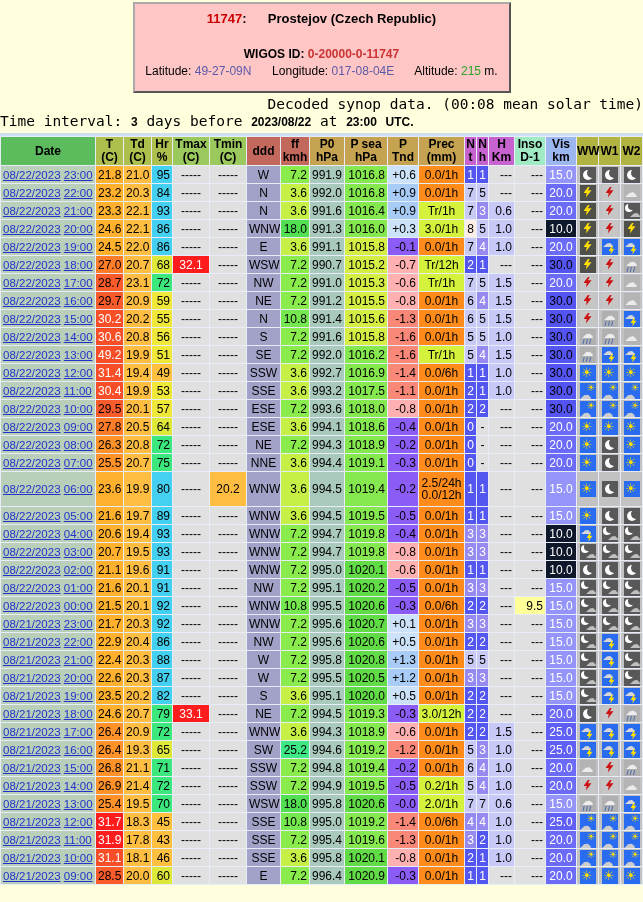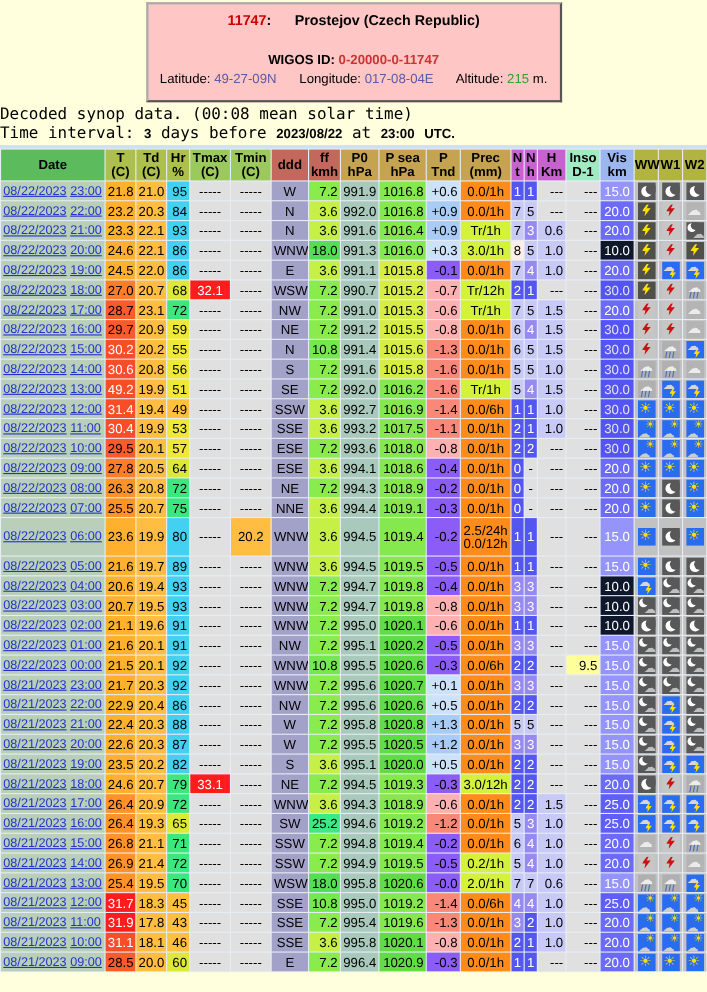--- a/index.html
+++ b/index.html
@@ -10,21 +10,21 @@
            box-sizing:border-box;text-align:center;padding:7px 2px 13px}
   .line1{font-size:13px;font-weight:bold;margin-bottom:21px}
   .station-id{color:#cc0000}
   .wigos-line{font-size:12px;font-weight:bold;margin-bottom:3px}
   .wigos-val{color:#cc3333}
   .geo-line{font-size:12px;font-weight:normal}
   .geo-val{color:#5a5aa8}
   .alt-val{color:#2aa42a}
   .lbl-gap{display:inline-block;width:14px}
 
-  .subtitle{text-align:left;font-family:"DejaVu Sans Mono",monospace;font-size:14.5px;line-height:17px}
+  .subtitle{text-align:right;font-family:"DejaVu Sans Mono",monospace;font-size:14.5px;line-height:17px}
   .interval{text-align:left;font-family:"DejaVu Sans Mono",monospace;font-size:14.5px;line-height:17px;margin-bottom:2px}
   .interval .b{font-family:"Liberation Sans",sans-serif;font-weight:bold;font-size:12px}
 
   
   table{border-spacing:1px;border-collapse:separate;background:#e7edf6;width:643px;table-layout:fixed;
         border-top:3px solid #cfe0f2}
   th{font-size:12px;font-weight:bold;line-height:13px;white-space:pre-line;padding:1px 0;height:26px;vertical-align:middle}
   td{font-size:12px;height:17px;padding:0 2px;text-align:center;vertical-align:middle;
      overflow:hidden;white-space:nowrap;box-sizing:border-box}
   tr.tall td{height:34px}
@@ -50,21 +50,21 @@
   .p0{background:#aac9bd}
   .ps0{background:#d6ee44}.ps1{background:#84e84e}.ps2{background:#62dc46}
   .pt1{background:#cce2f8}.pt2{background:#a8ccf6}
   .pn1{background:#8b5cf6}.pn2{background:#ffb0b0}.pn3{background:#f98878}
   .pr0{background:#ff8c1a}.pr1{background:#d4f23c}
   .n0{background:#5456f0;color:#fff}.n1{background:#968af0;color:#fff}
   .n2{background:#c9c9f5}.n3{background:#fdeee6}
   .hk{background:#c9c9f8}
   .ins{background:#ffff99}
   .v10{background:#0f172a;color:#fff}.v15{background:#9494fa;color:#fff}.v20{background:#6b6bf7;color:#fff}
-  .v25{background:#5f5ff5;color:#fff}.v30{background:#5454f2;color:#e5e5e5}
+  .v25{background:#5f5ff5;color:#fff}.v30{background:#5454f2;color:#000000}
   .iconc{background:#c2c2c2;padding:0}
   .al-r{text-align:right}
 
   
   .wicon{display:inline-block;width:16px;height:16px;position:relative;vertical-align:middle;overflow:hidden}
   .wicon.moon,.wicon.moon-cloud{background:#585858}
   .wicon.sun,.wicon.sun-cloud,.wicon.storm{background:#2a6cf0}
   .wicon.cloud{background:#b4b4b4}
   .wicon.bolt-yellow{background:#50504a}
   .wicon.bolt-red{background:#c6c6c6}

